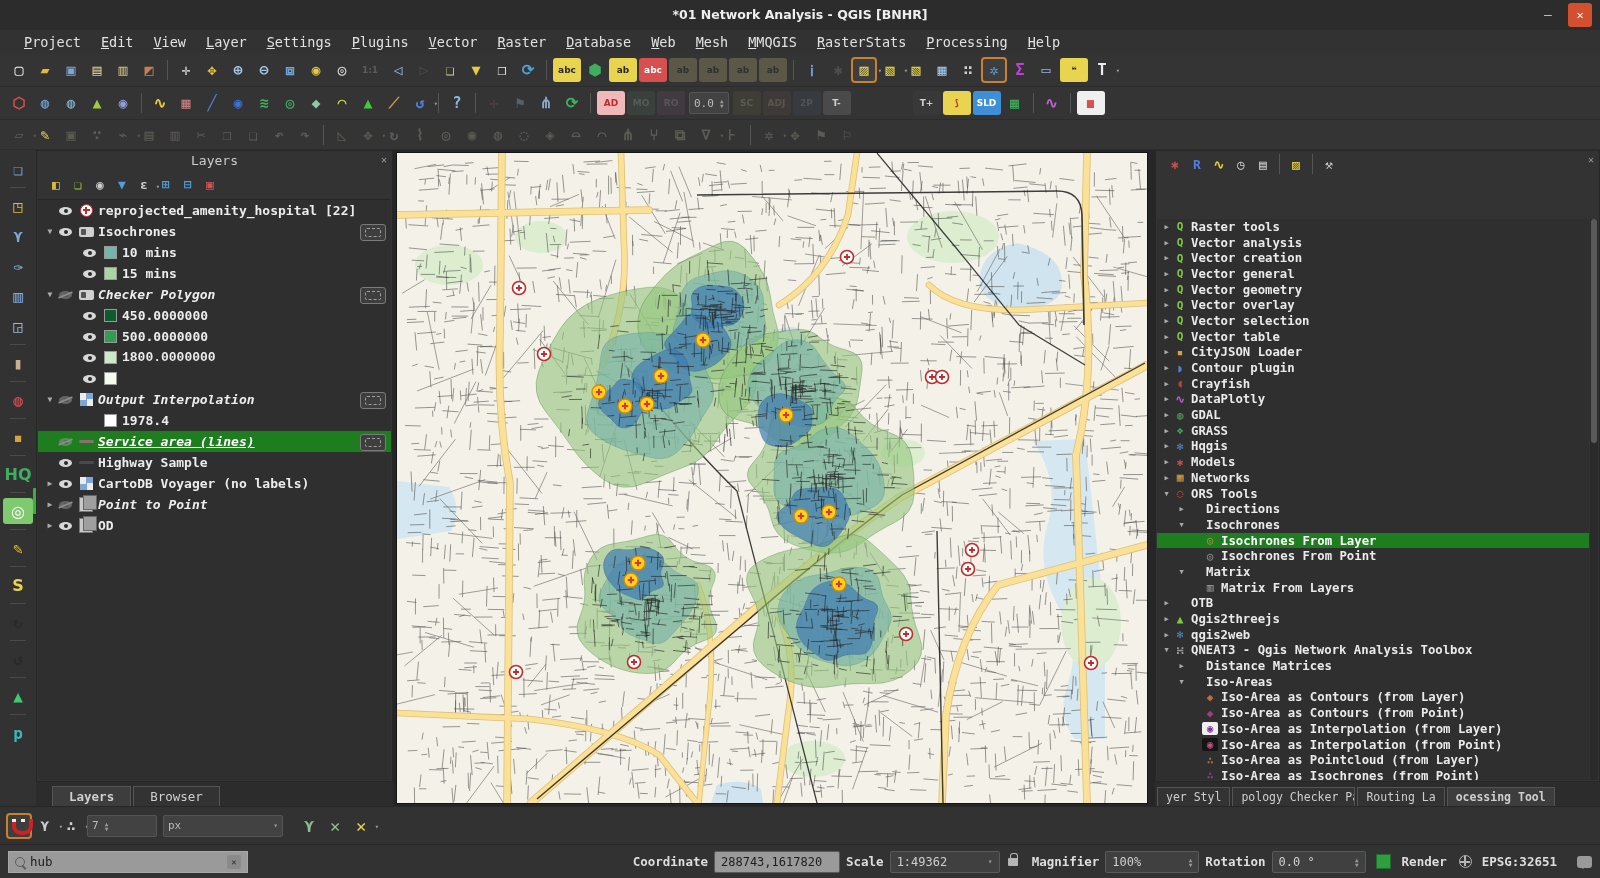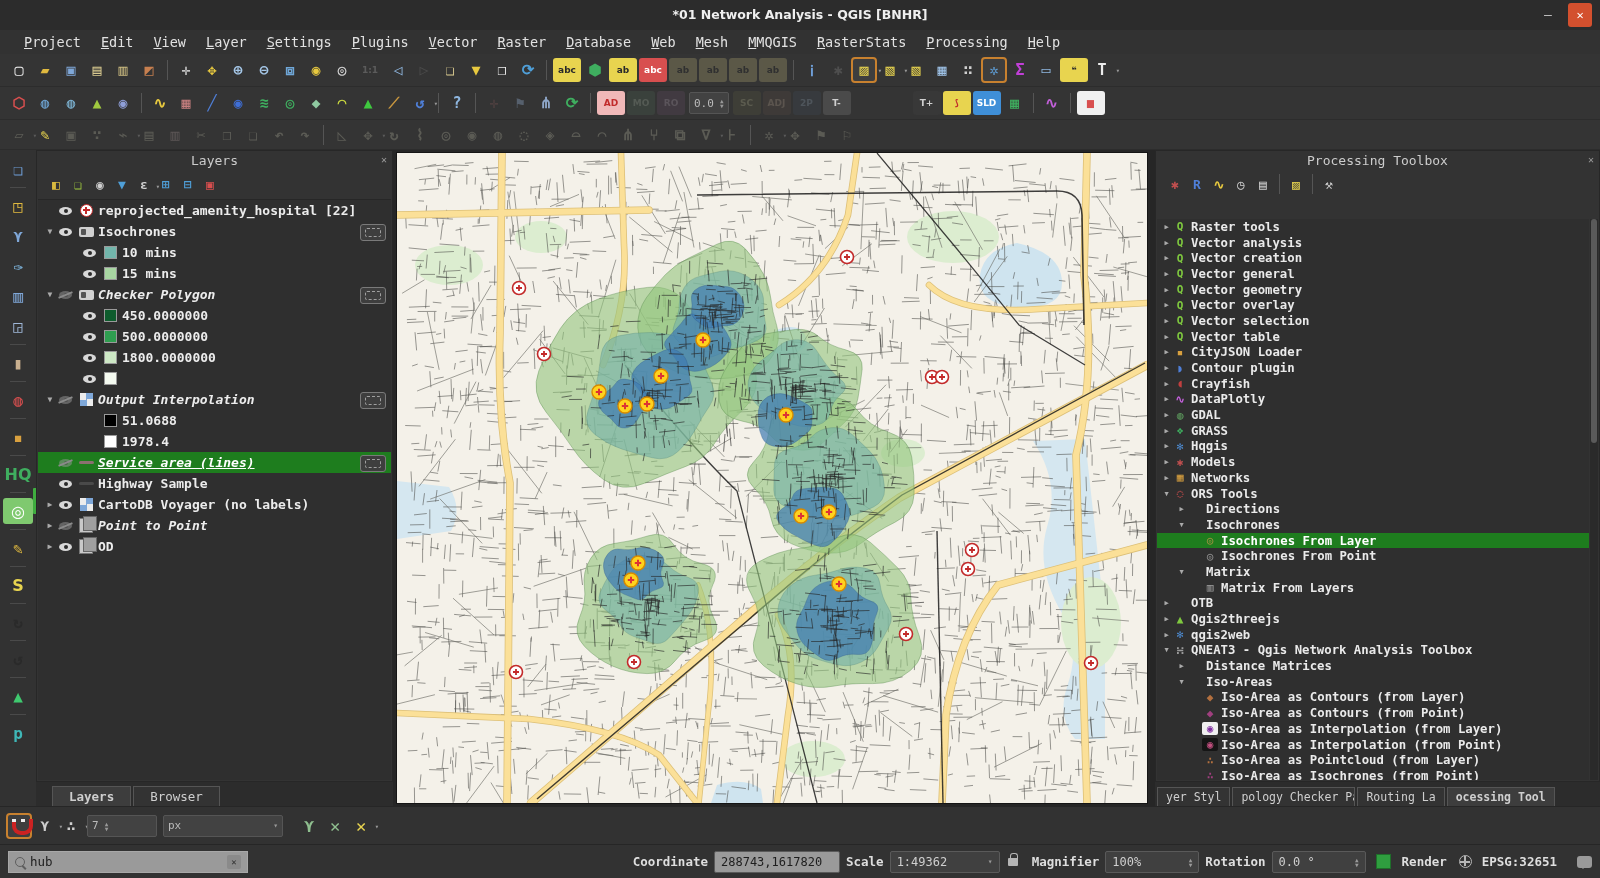--- a/index.html
+++ b/index.html
@@ -394,21 +394,21 @@
       <div class="lrow" style="padding-left: 30px;">
         <span class="exp"></span>
         <span class="eyebox">
           <span class="eye"></span>
         </span>
         <span class="iconbox">
           <span class="sw" style="background: rgb(47, 158, 80);"></span>
         </span>
         <span class="llabel">500.0000000</span>
       </div>
-      <div class="lrow" style="padding-left: 30px;">
+      <div class="lrow" style="padding-left: 30px; font-family: Liberation Mono, monospace;">
         <span class="exp"></span>
         <span class="eyebox">
           <span class="eye"></span>
         </span>
         <span class="iconbox">
           <span class="sw" style="background: rgb(205, 232, 197);"></span>
         </span>
         <span class="llabel">1800.0000000</span>
       </div>
       <div class="lrow" style="padding-left: 30px;">
@@ -426,28 +426,20 @@
         <span class="eyebox">
           <span class="eye off">
             <i></i>
           </span>
         </span>
         <span class="iconbox">
           <span class="ricon"></span>
         </span>
         <span class="llabel">Output Interpolation</span>
         <span class="ind"></span>
-      </div>
-      <div class="lrow" style="padding-left: 30px;">
-        <span class="exp"></span>
-        <span class="eyebox" style="width: 20px;"></span>
-        <span class="iconbox">
-          <span class="sw" style="background: rgb(0, 0, 0);"></span>
-        </span>
-        <span class="llabel">51.0688</span>
       </div>
       <div class="lrow" style="padding-left: 30px;">
         <span class="exp"></span>
         <span class="eyebox" style="width: 20px;"></span>
         <span class="iconbox">
           <span class="sw" style="background: rgb(255, 255, 255);"></span>
         </span>
         <span class="llabel">1978.4</span>
       </div>
       <div class="lrow sel italic" style="">
@@ -663,21 +655,20 @@
         <path d="M230.8,427 h6.4 M234,423.8 v6.4" stroke="#d33" stroke-width="2" fill="none"></path>
       </g>
       <g>
         <circle cx="442" cy="431" r="7" fill="#ffd21e" stroke="#d88a00" stroke-width="1.4"></circle>
         <path d="M438.8,431 h6.4 M442,427.8 v6.4" stroke="#d33" stroke-width="2" fill="none"></path>
       </g>
     </svg>
 </div>
 
 <div id="toolbox" class="abs panel">
-  <div class="panel-title">Processing Toolbox</div>
   <div class="panel-close">✕</div>
   <div class="panel-toolbar" id="toolbox-toolbar">
       <span class="ticon" style="color: rgb(193, 79, 79);">✱</span>
       <span class="ticon" style="color: rgb(79, 127, 216);">R</span>
       <span class="ticon" style="color: rgb(232, 201, 63);">∿</span>
       <span class="ticon" style="color: rgb(207, 207, 207);">◷</span>
       <span class="ticon" style="color: rgb(207, 207, 207);">▤</span>
       <span class="tsep"></span>
       <span class="ticon" style="color: rgb(232, 212, 79);">▨</span>
       <span class="tsep"></span>

